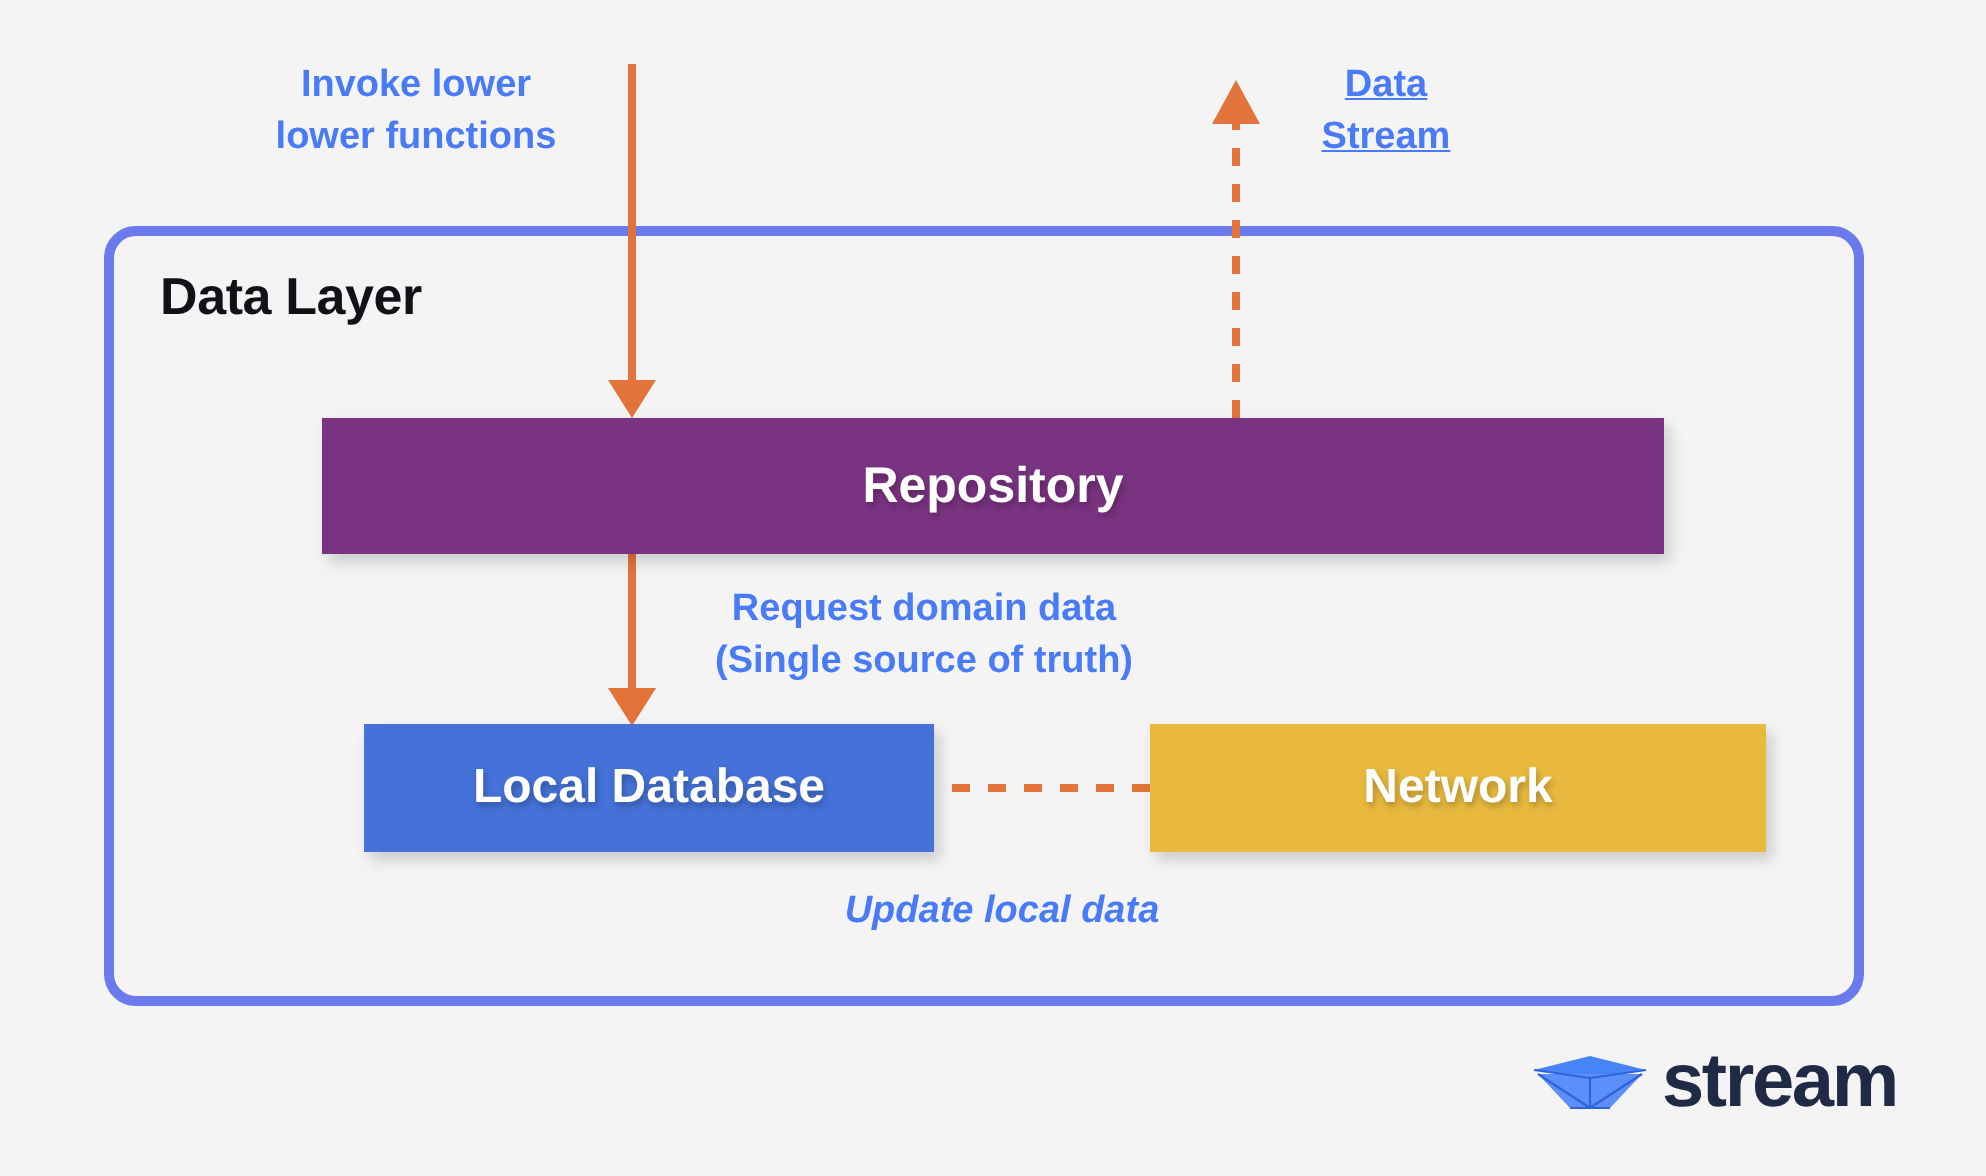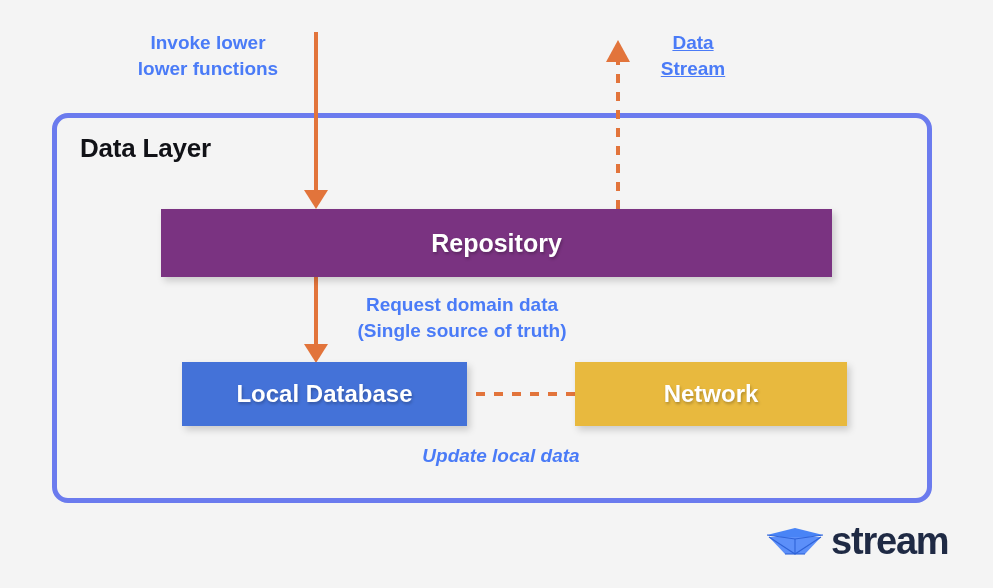--- a/index.html
+++ b/index.html
@@ -75,21 +75,21 @@
     top: 362px;
     width: 285px;
     height: 64px;
     background: #4472D8;
     font-size: 24px;
     margin-left: 32px;
   }
   .box-network {
     left: 575px;
     top: 362px;
-    width: 272px;
+    width: 308px;
     height: 64px;
     background: #E8B93E;
     font-size: 24px;
   }
   .box span { text-shadow: 1px 2px 3px rgba(0,0,0,0.25); }
 
   
   #arrows {
     left: 0; top: 0;
     width: 993px; height: 588px;

